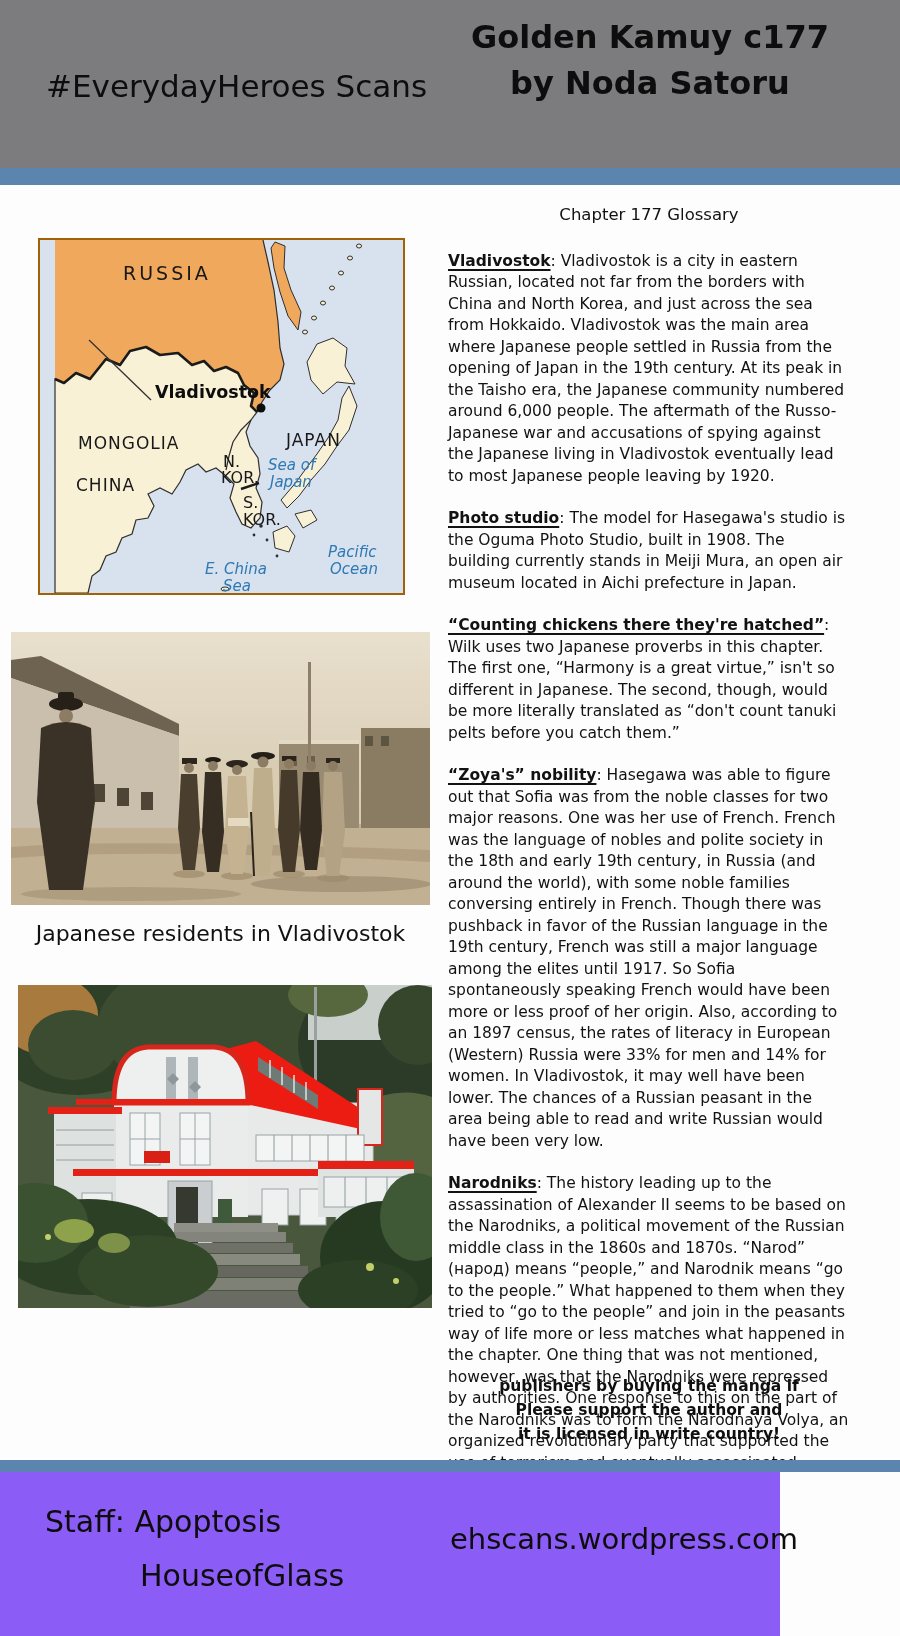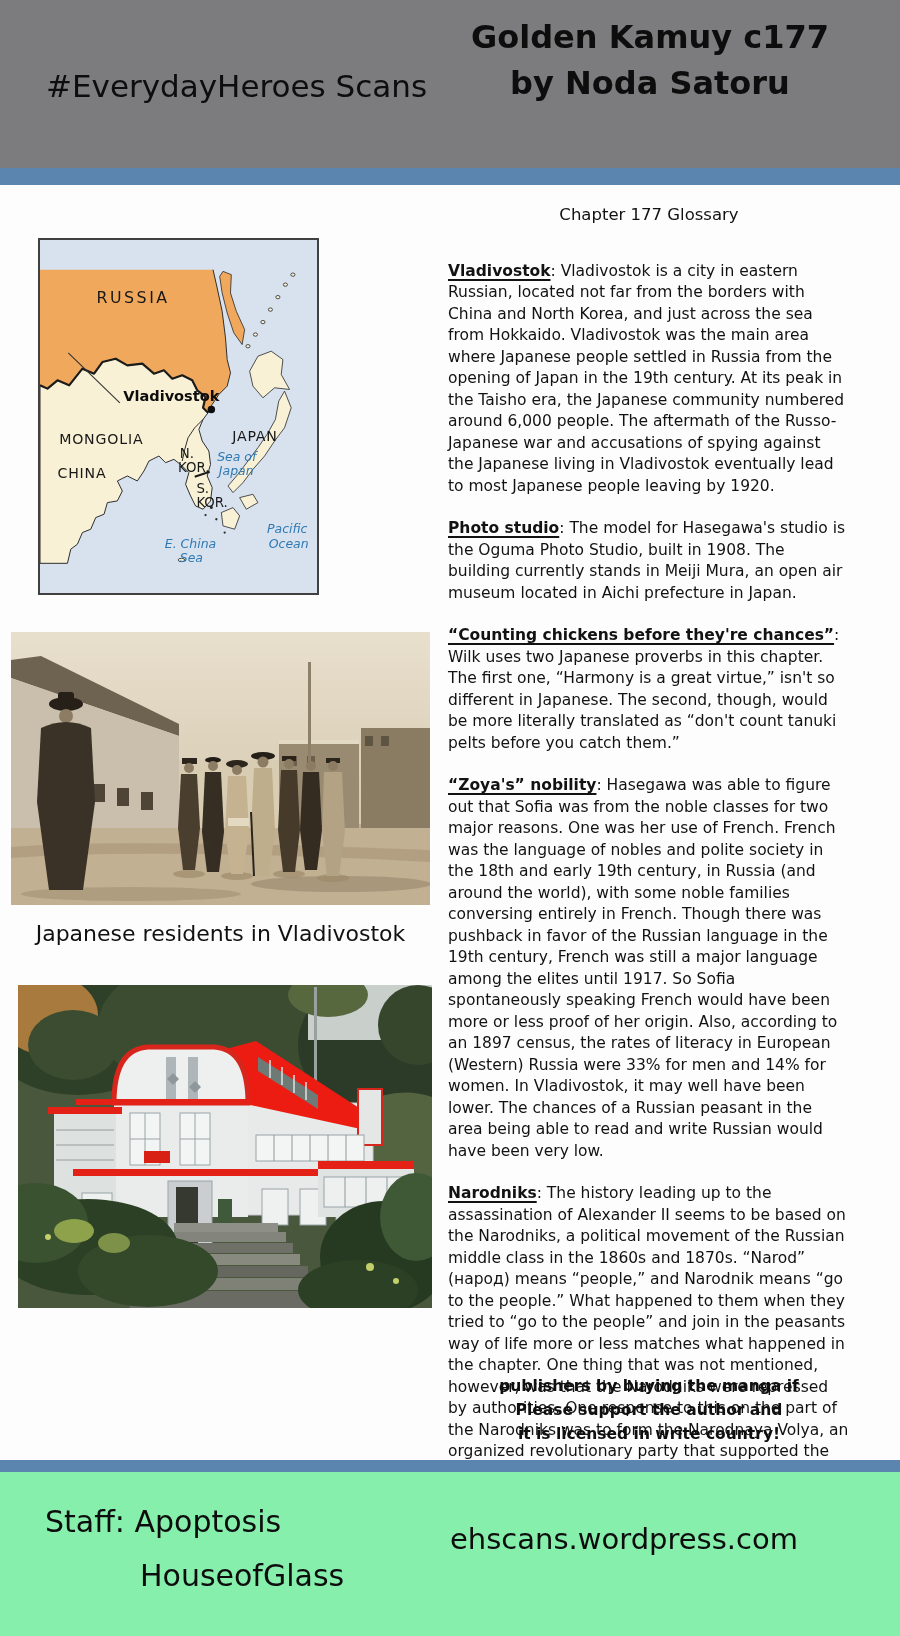--- a/index.html
+++ b/index.html
@@ -9,46 +9,46 @@
   
   .topbar{position:absolute;left:0;top:0;width:900px;height:168px;background:#7c7c7e;}
   .left-title{position:absolute;left:46px;top:68px;font-size:31px;color:#0d0d0d;white-space:nowrap;}
   .right-block{position:absolute;left:430px;top:14px;width:440px;text-align:center;
                font-size:32px;line-height:46px;color:#0d0d0d;font-weight:bold;}
   .bar{position:absolute;left:0;width:900px;background:#5b84af;}
   .bar.top{top:168px;height:17px;}
   .bar.bottom{top:1460px;height:12px;}
 
   
-  .map-fig{position:absolute;left:38px;top:238px;width:281px;height:357px;
-           border:2px solid #404040;box-sizing:border-box;background:#d8e2ef;}
+  .map-fig{position:absolute;left:38px;top:238px;width:367px;height:357px;
+           border:2px solid #a16207;box-sizing:border-box;background:#d8e2ef;}
   .map-fig svg{display:block;width:100%;height:100%;}
   text.country-lg{font-size:19px;letter-spacing:3px;fill:#181818;}
   text.country{font-size:17px;letter-spacing:1px;fill:#181818;}
   text.country-sm{font-size:16px;fill:#181818;}
   text.city{font-size:17.5px;font-weight:bold;fill:#0d0d0d;}
   text.sea{font-style:italic;font-size:15px;fill:#2f79b3;}
 
   
   .photo1{position:absolute;left:11px;top:632px;width:419px;height:273px;}
   .photo2{position:absolute;left:18px;top:985px;width:414px;height:323px;}
   .photo1 svg,.photo2 svg{display:block;width:100%;height:100%;}
   .caption{position:absolute;left:11px;top:921px;width:419px;text-align:center;font-size:22px;color:#111;}
 
   
   .glossary{position:absolute;left:448px;top:204px;width:402px;
             font-size:15.5px;line-height:21.5px;color:#121212;}
-  .gtitle{text-align:center;font-size:16.5px;font-weight:normal;margin:0 0 35px 0;}
+  .gtitle{text-align:center;font-size:16.5px;font-weight:normal;margin:0 0 25px 0;}
   .entry{margin-bottom:21px;}
   .term{font-weight:bold;text-decoration:underline;text-underline-offset:3px;text-decoration-thickness:1.5px;}
   .support{position:absolute;left:448px;top:1374px;width:402px;text-align:center;
            font-weight:bold;font-size:15.5px;line-height:24px;color:#0f0f0f;}
 
   
-  .footerbar{position:absolute;left:0;top:1472px;width:900px;height:164px;background:#86efac;color:#0d0d0d;}
+  .footerbar{position:absolute;left:0;top:1472px;width:780px;height:164px;background:#8b5cf6;color:#0d0d0d;}
   .staff1{position:absolute;left:45px;top:32px;font-size:30px;white-space:nowrap;}
   .staff2{position:absolute;left:140px;top:86px;font-size:30px;white-space:nowrap;}
   .site{position:absolute;left:450px;top:50px;width:420px;text-align:left;font-size:29px;white-space:nowrap;}
 </style>
 </head>
 <body>
 
 <div class="page">
 
   <div class="topbar">
@@ -116,21 +116,21 @@
           <text x="275" y="334" class="sea">Ocean</text>
         </g>
     </svg>
   </div>
 
   <div class="glossary">
     <h1 class="gtitle">Chapter 177 Glossary</h1>
     <div id="entries">
         <div class="entry"><span class="term">Vladivostok</span><span>: </span><span>Vladivostok is a city in eastern Russian, located not far from the borders with China and North Korea, and just across the sea from Hokkaido.  Vladivostok was the main area where Japanese people settled in Russia from the opening of Japan in the 19th century.  At its peak in the Taisho era, the Japanese community numbered around 6,000 people.  The aftermath of the Russo-Japanese war and accusations of spying against the Japanese living in Vladivostok eventually lead to most Japanese people leaving by 1920.</span></div>
         <div class="entry"><span class="term">Photo studio</span><span>:  </span><span>The model for Hasegawa's studio is the Oguma Photo Studio, built in 1908.  The building currently stands in Meiji Mura, an open air museum located in Aichi prefecture in Japan.</span></div>
-        <div class="entry"><span class="term">“Counting chickens before they're chances”</span><span>:   </span><span>Wilk uses two Japanese proverbs in this chapter. The first one, “Harmony is a great virtue,” isn't so different in Japanese. The second, though, would be more literally translated as “don't count tanuki pelts before you catch them.”</span></div>
+        <div class="entry"><span class="term">“Counting chickens there they're hatched”</span><span>:   </span><span>Wilk uses two Japanese proverbs in this chapter. The first one, “Harmony is a great virtue,” isn't so different in Japanese. The second, though, would be more literally translated as “don't count tanuki pelts before you catch them.”</span></div>
         <div class="entry"><span class="term">“Zoya's” nobility</span><span>:  </span><span>Hasegawa was able to figure out that Sofia was from the noble classes for two major reasons. One was her use of French.  French was the language of nobles and polite society in the 18th and early 19th century, in Russia (and around the world), with some noble families conversing entirely in French.  Though there was pushback in favor of the Russian language in the 19th century, French was still a major language among the elites until 1917.  So Sofia spontaneously speaking French would have been more or less proof of her origin. Also, according to an 1897 census, the rates of literacy in European (Western) Russia were 33% for men and 14% for women. In Vladivostok, it may well have been lower. The chances of a Russian peasant in the area being able to read and write Russian would have been very low.</span></div>
         <div class="entry"><span class="term">Narodniks</span><span>:  </span><span>The history leading up to the assassination of Alexander II seems to be based on the Narodniks, a political movement of the Russian middle class in the 1860s and 1870s.  “Narod” (народ) means “people,” and Narodnik means “go to the people.”  What happened to them when they tried to “go to the people” and join in the peasants way of life more or less matches what happened in the chapter.  One thing that was not mentioned, however, was that the Narodniks were repressed by authorities. One response to this on the part of the Narodniks was to form the Narodnaya Volya, an organized revolutionary party that supported the use of terrorism and eventually assassinated Alexander II.</span></div>
       </div>
   </div>
 
   <div class="photo1">
     <svg viewBox="0 0 419 273">
       <defs>
         <linearGradient id="sky" x1="0" y1="0" x2="0" y2="1">
           <stop offset="0" stop-color="#e8dfcd"></stop>

